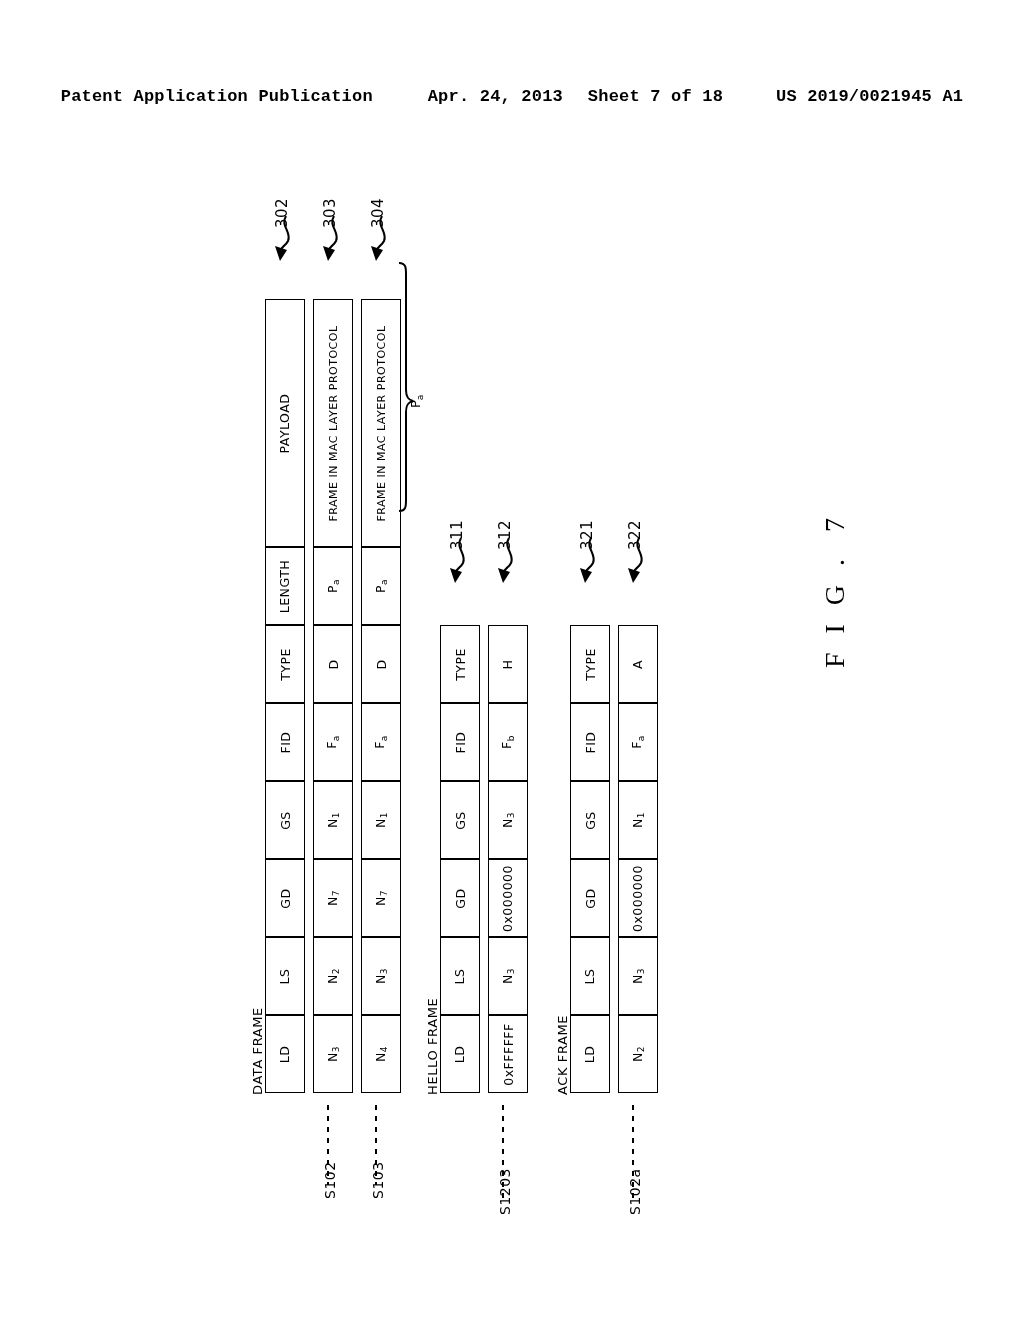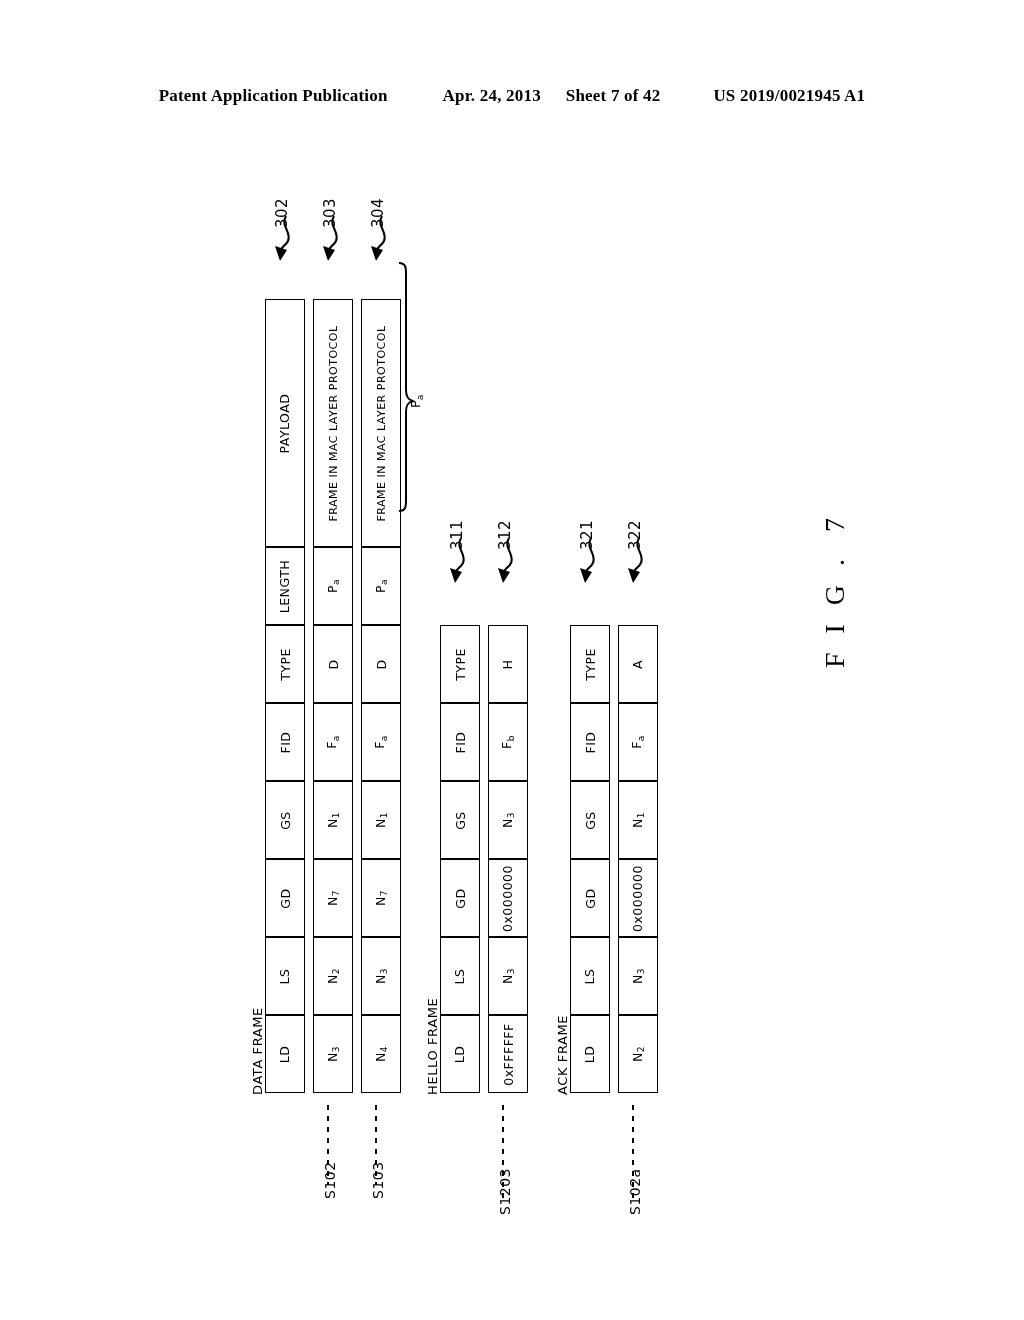--- a/index.html
+++ b/index.html
@@ -22,21 +22,21 @@
     top: 86px;
     left: 0;
     width: 1024px;
     text-align: center;
     font-family: "Liberation Serif", serif;
     font-weight: bold;
     font-size: 17px;
     letter-spacing: 0.2px;
     white-space: nowrap;
   }
-  #page-header .hdr-seg { display: inline-block; vertical-align: baseline; }
+  #page-header .hdr-seg { display: inline-block; vertical-align: baseline; font-family: Liberation Mono, monospace; }
   #page-header .gap-a { display: inline-block; width: 46px; }
   #page-header .gap-b { display: inline-block; width: 16px; }
   #page-header .gap-c { display: inline-block; width: 44px; }
 
   
   #fig-label {
     position: absolute;
     left: 745px;
     top: 560px;
     width: 180px;
@@ -141,21 +141,21 @@
   }
 </style>
 </head>
 <body>
 
 <div id="page-header">
   <span class="hdr-seg">Patent Application Publication</span>
   <span class="gap-a"></span>
   <span class="hdr-seg">Apr. 24, 2013</span>
   <span class="gap-b"></span>
-  <span class="hdr-seg">Sheet 7 of 42</span>
+  <span class="hdr-seg">Sheet 7 of 18</span>
   <span class="gap-c"></span>
   <span class="hdr-seg">US 2019/0021945 A1</span>
 </div>
 
 <div id="fig-label">
   <span style="margin-right: 8px;">F I G .</span>
   <span>7</span>
 </div>
 
 <div id="diagram">

